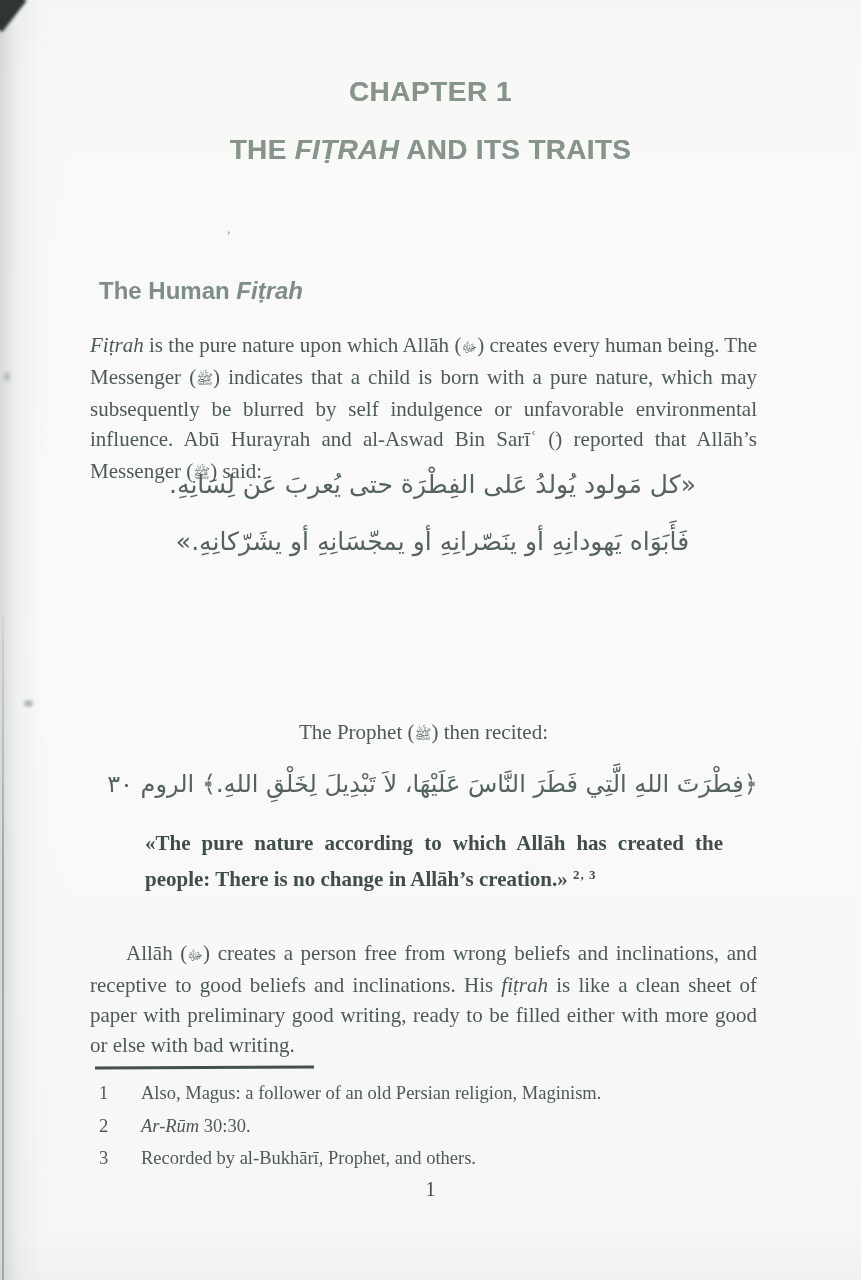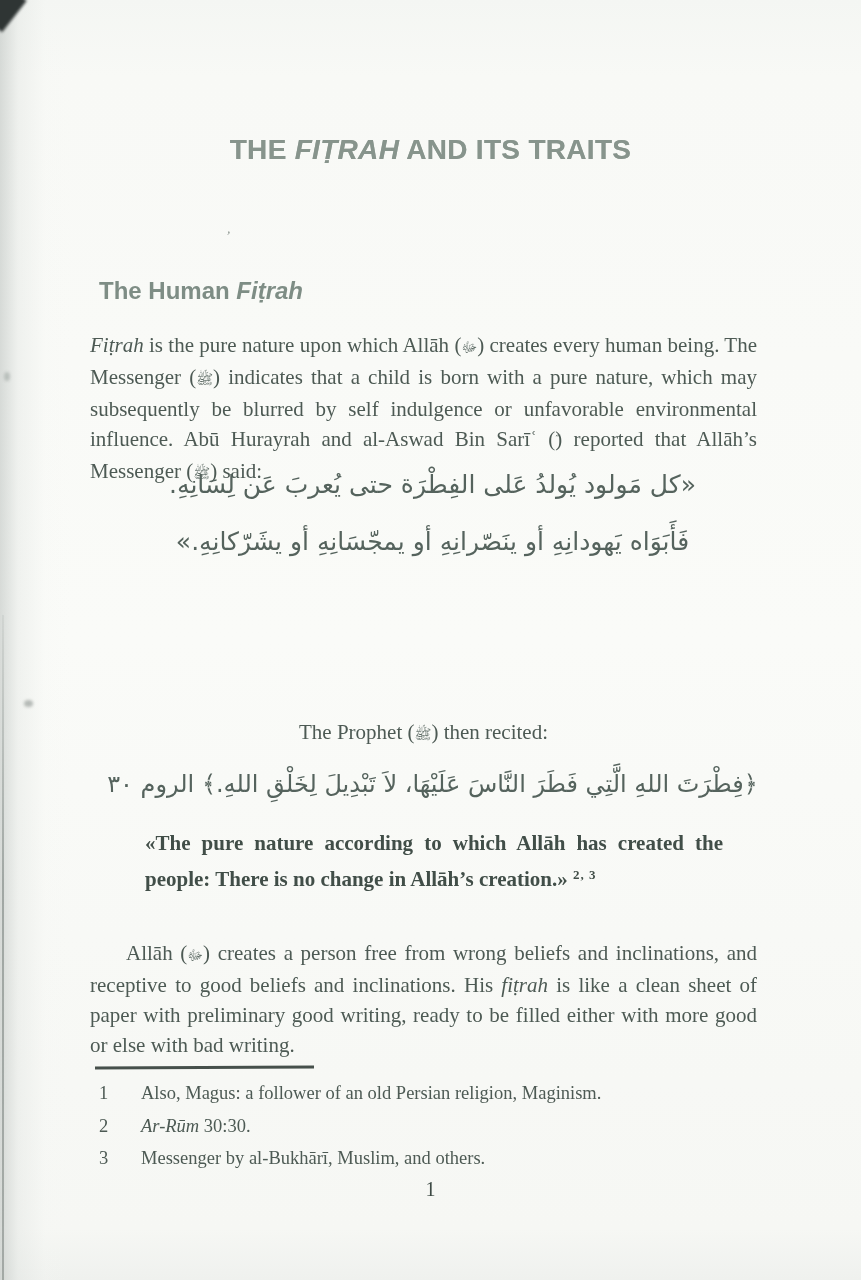--- a/index.html
+++ b/index.html
@@ -124,20 +124,21 @@
 <body>
 
 <div class="page">
 
   <div class="abs corner-curl"></div>
   <div class="abs edge-line"></div>
   <div class="abs edge-smudge"></div>
   <div class="abs edge-smudge2"></div>
   <div class="abs stray-mark">ʼ</div>
 
+  <div class="abs chapter-label">CHAPTER 1</div>
   <div class="abs section-heading"><span>The Human </span><span class="it">Fiṭrah</span></div>
   <div class="abs chapter-title"><span>THE </span><span class="it">FIṬRAH</span><span> AND ITS TRAITS</span></div>
 
   <div class="abs body-par p1"><span class="it">Fiṭrah</span><span> is the pure nature upon which Allāh (</span><span class="hon">ﷻ</span><span>) creates every human being. The Messenger (</span><span class="hon">ﷺ</span><span>) indicates that a child is born with a pure nature, which may subsequently be blurred by self indulgence or unfavorable environmental influence. Abū Hurayrah and al-Aswad Bin Sarīʿ (</span><span class="hon">ؓ</span><span>) reported that Allāh’s Messenger (</span><span class="hon">ﷺ</span><span>) said:</span></div>
 
   <div class="abs arabic hadith" dir="rtl">
     <div>«كل مَولود يُولدُ عَلى الفِطْرَة حتى يُعربَ عَن لِسَانِهِ.</div>
     <div>فَأَبَوَاه يَهودانِهِ أو ينَصّرانِهِ أو يمجّسَانِهِ أو يشَرّكانِهِ.»</div>
   </div>
 
@@ -155,19 +156,19 @@
     <div class="fn-row">
       <span class="fn-num">1</span>
       <span class="fn-text"><span>Also, Magus: a follower of an old Persian religion, Maginism.</span></span>
     </div>
     <div class="fn-row">
       <span class="fn-num">2</span>
       <span class="fn-text"><span class="it">Ar-Rūm</span><span> 30:30.</span></span>
     </div>
     <div class="fn-row">
       <span class="fn-num">3</span>
-      <span class="fn-text"><span>Messenger by al-Bukhārī, Muslim, and others.</span></span>
+      <span class="fn-text"><span>Recorded by al-Bukhārī, Prophet, and others.</span></span>
     </div>
   </div>
 
   <div class="abs page-number">1</div>
 
 </div>
 
 </body></html>

